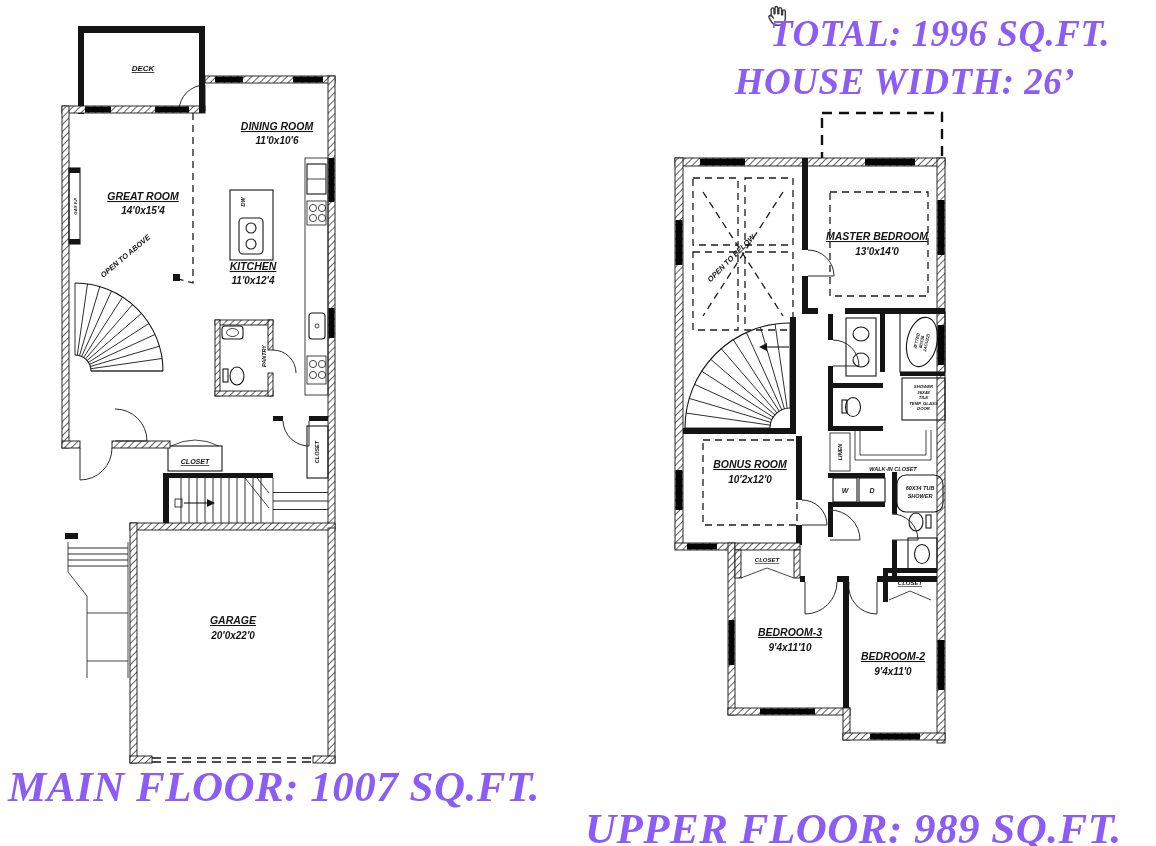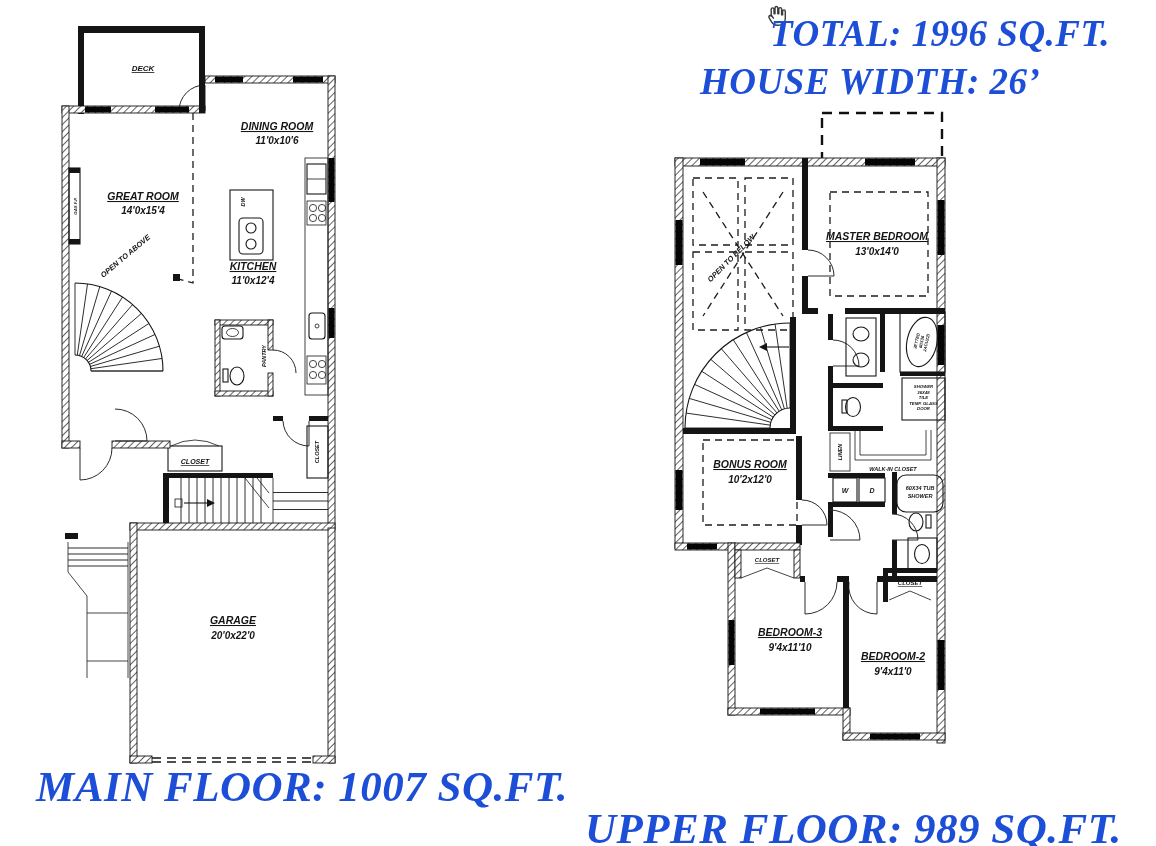--- a/index.html
+++ b/index.html
@@ -1,22 +1,22 @@
 <!DOCTYPE html>
 <html><head>
 <meta charset="utf-8">
 <style>
   html,body{margin:0;padding:0;}
   body{width:1156px;height:846px;position:relative;background:#ffffff;overflow:hidden;
        font-family:"Liberation Sans",sans-serif;}
-  .red-label{position:absolute;color:#1d4ed8;font-family:"Liberation Serif",serif;
+  .red-label{position:absolute;color:#8b5cf6;font-family:"Liberation Serif",serif;
              font-style:italic;font-weight:700;white-space:nowrap;letter-spacing:.5px;}
   #lbl-total{left:700px;top:12px;width:410px;text-align:right;font-size:37px;}
-  #lbl-width{left:700px;top:60px;width:410px;text-align:left;font-size:37px;}
-  #lbl-main{left:8px;top:762px;width:560px;font-size:43px;text-align:right;}
+  #lbl-width{left:700px;top:60px;width:410px;text-align:center;font-size:37px;}
+  #lbl-main{left:8px;top:762px;width:560px;font-size:43px;}
   #lbl-upper{left:585px;top:762px;width:560px;font-size:43px;margin-top:42px;}
   .plan{position:absolute;}
   #plan-main{left:55px;top:18px;}
   #plan-upper{left:665px;top:100px;}
   #hand-cursor{position:absolute;left:762px;top:2px;width:26px;height:28px;}
   svg text{font-family:"Liberation Sans",sans-serif;font-style:italic;font-weight:700;
            fill:#141414;text-anchor:middle;}
   .rm{font-size:10.5px;text-decoration:underline;}
   .dim{font-size:10px;}
   .rm8{font-size:8px;text-decoration:underline;}

